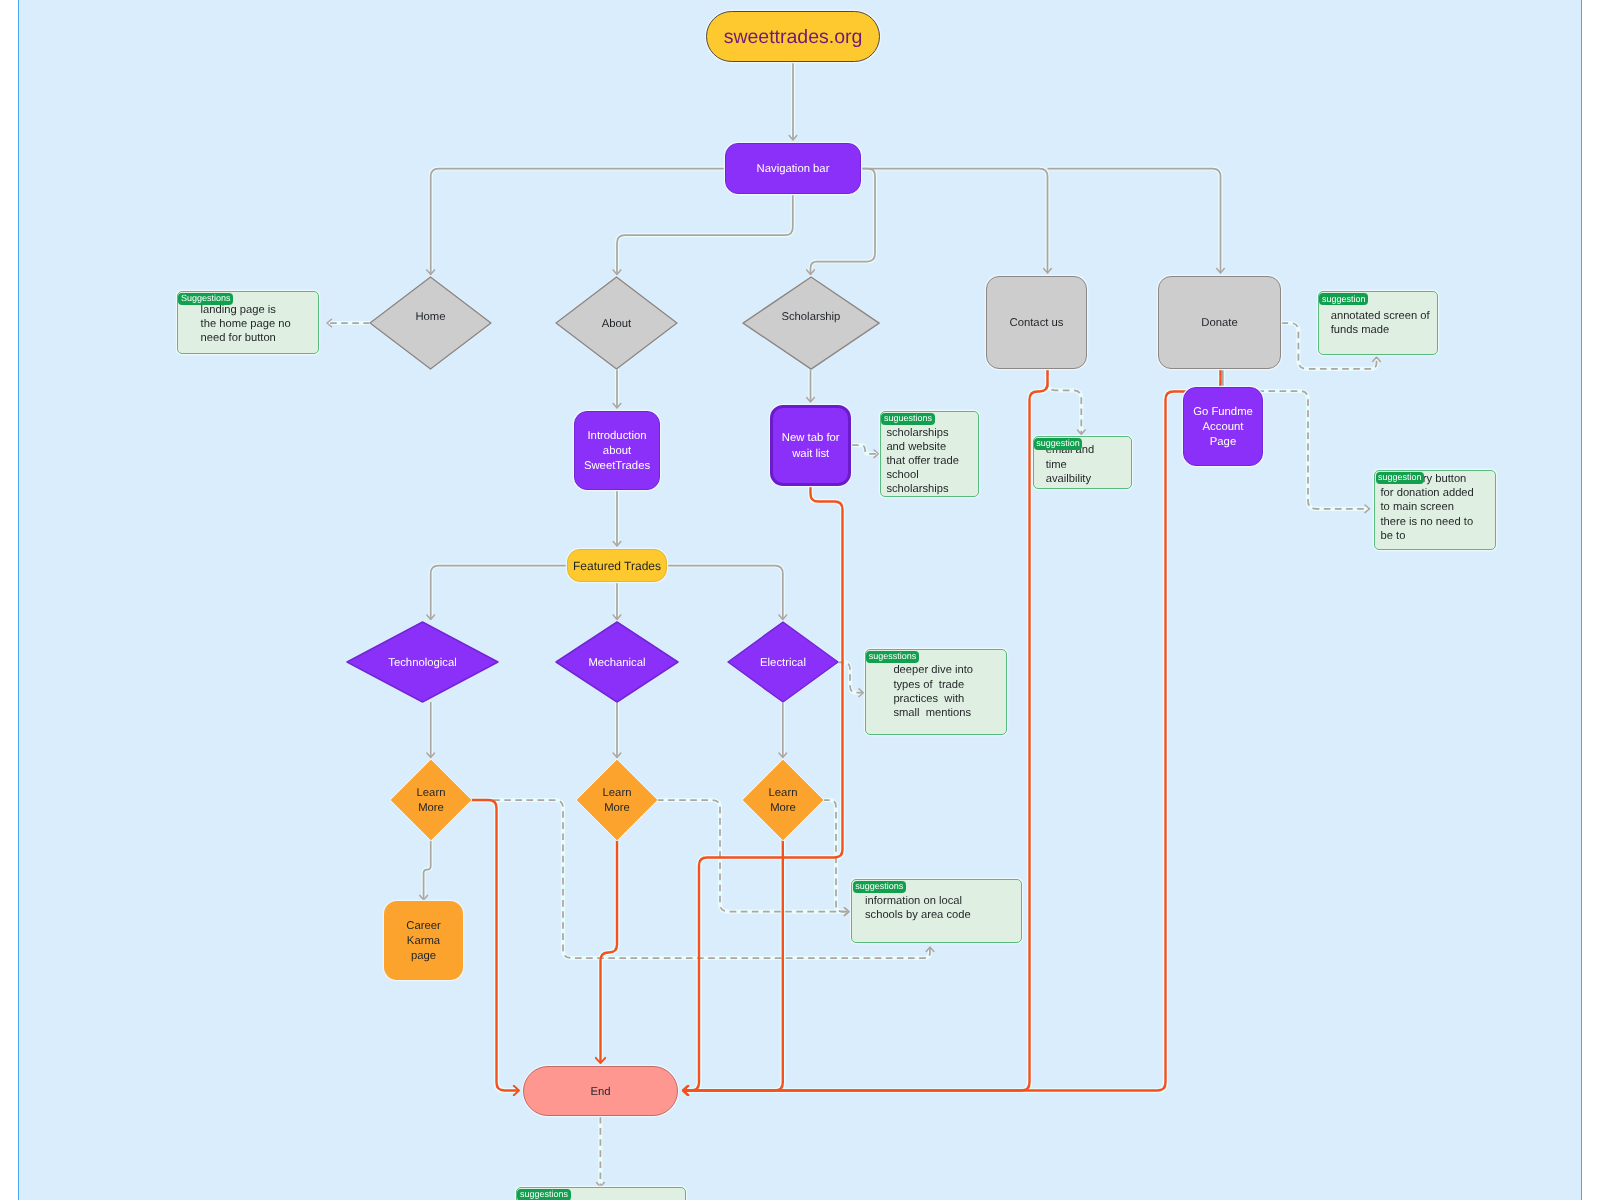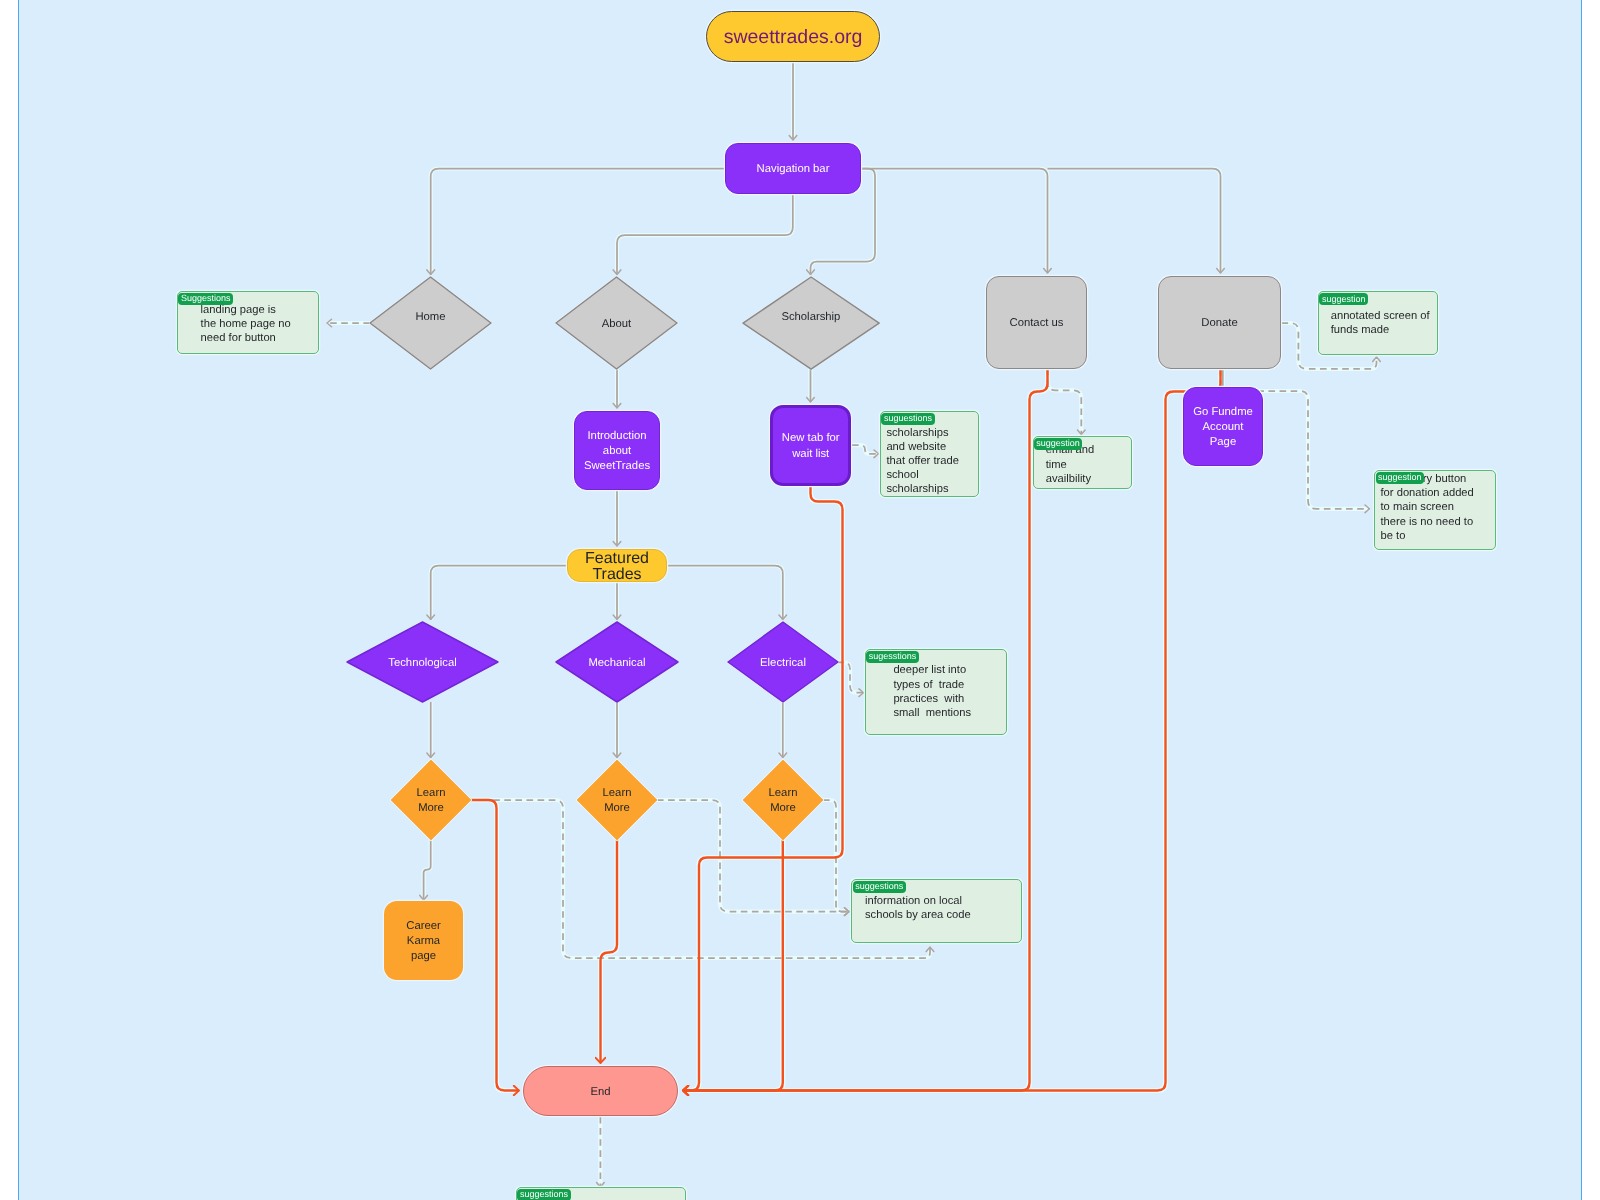--- a/index.html
+++ b/index.html
@@ -151,21 +151,21 @@
       <div class="node shape-rect" style="left: 770.4px; top: 404.9px; width: 80.7px; height: 81px; background: rgb(139, 48, 248); border: 3px solid rgb(106, 28, 203); box-shadow: rgb(238, 246, 254) 0px 0px 0px 1.2px;">
         <div class="lbl" style="font-size: 11.3px; color: rgb(255, 255, 255);">New tab for
 wait list</div>
       </div>
       <div class="node shape-rect" style="left: 1183px; top: 387px; width: 80px; height: 79px; background: rgb(139, 48, 248); border: 1px solid rgb(113, 38, 214); box-shadow: rgb(238, 246, 254) 0px 0px 0px 1.2px;">
         <div class="lbl" style="font-size: 11.3px; color: rgb(255, 255, 255);">Go Fundme
 Account
 Page</div>
       </div>
       <div class="node shape-rect" style="left: 567px; top: 549px; width: 100px; height: 33px; background: rgb(253, 201, 47); border: 1px solid rgb(230, 182, 44); box-shadow: rgb(236, 246, 254) 0px 0px 0px 1.2px;">
-        <div class="lbl" style="font-size: 16px; color: rgb(31, 35, 40);">Featured Trades</div>
+        <div class="lbl" style="font-size: 12px; color: rgb(31, 35, 40);">Featured Trades</div>
       </div>
       <div class="node" style="left: 347px; top: 622px; width: 151px; height: 80px;">
         <svg width="159" height="88" viewBox="-4 -4 159 88" style="position: absolute; left: -4px; top: -4px; overflow: visible;">
           <path d="M 75.5 0 L 151 40 L 75.5 80 L 0 40 Z" fill="none" stroke="#eef6fe" stroke-width="2.2" stroke-linejoin="round"></path>
           <path d="M 75.5 0 L 151 40 L 75.5 80 L 0 40 Z" fill="#8b30f8" stroke="#7126d6" stroke-width="1.5" stroke-linejoin="round"></path>
         </svg>
         <div class="lbl" style="font-size: 11.3px; color: rgb(255, 255, 255);">Technological</div>
       </div>
       <div class="node" style="left: 556px; top: 622px; width: 122px; height: 80px;">
         <svg width="130" height="88" viewBox="-4 -4 130 88" style="position: absolute; left: -4px; top: -4px; overflow: visible;">
@@ -240,21 +240,21 @@
       </div>
       <div class="comment" style="left: 1374px; top: 470px; width: 122px; height: 80px;">
         <div class="ctext" style="left: 5.5px; top: 1.3px; font-size: 11.2px; line-height: 14.1px;">secondary button
 for donation added
 to main screen
 there is no need to
 be to</div>
         <div class="tag" style="left: 0.5px; top: 0.5px;">suggestion</div>
       </div>
       <div class="comment" style="left: 864.6px; top: 649.4px; width: 142.7px; height: 85.7px;">
-        <div class="ctext" style="left: 27.8px; top: 13.1px; font-size: 11.2px; line-height: 14.1px;">deeper list into
+        <div class="ctext" style="left: 27.8px; top: 13.1px; font-size: 11.2px; line-height: 14.1px;">deeper dive into
 types of  trade
 practices  with
 small  mentions</div>
         <div class="tag" style="left: 0.5px; top: 0.5px;">sugesstions</div>
       </div>
       <div class="comment" style="left: 851.1px; top: 879.1px; width: 170.7px; height: 63.8px;">
         <div class="ctext" style="left: 12.9px; top: 13.9px; font-size: 11.2px; line-height: 14.1px;">information on local
 schools by area code</div>
         <div class="tag" style="left: 0.5px; top: 0.5px;">suggestions</div>
       </div>

